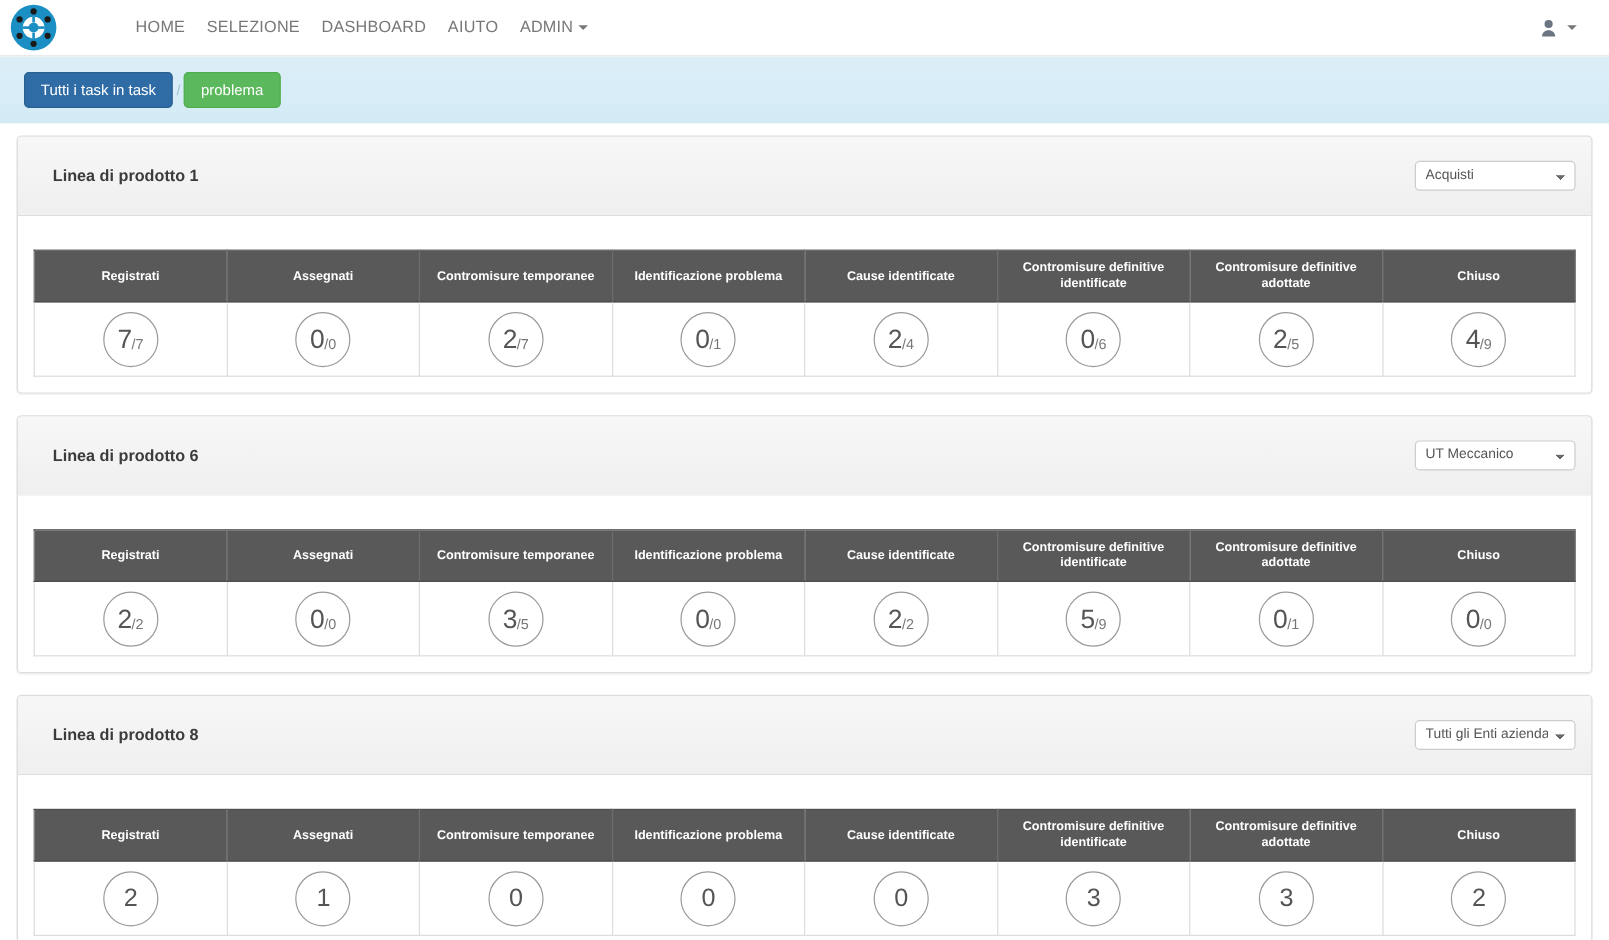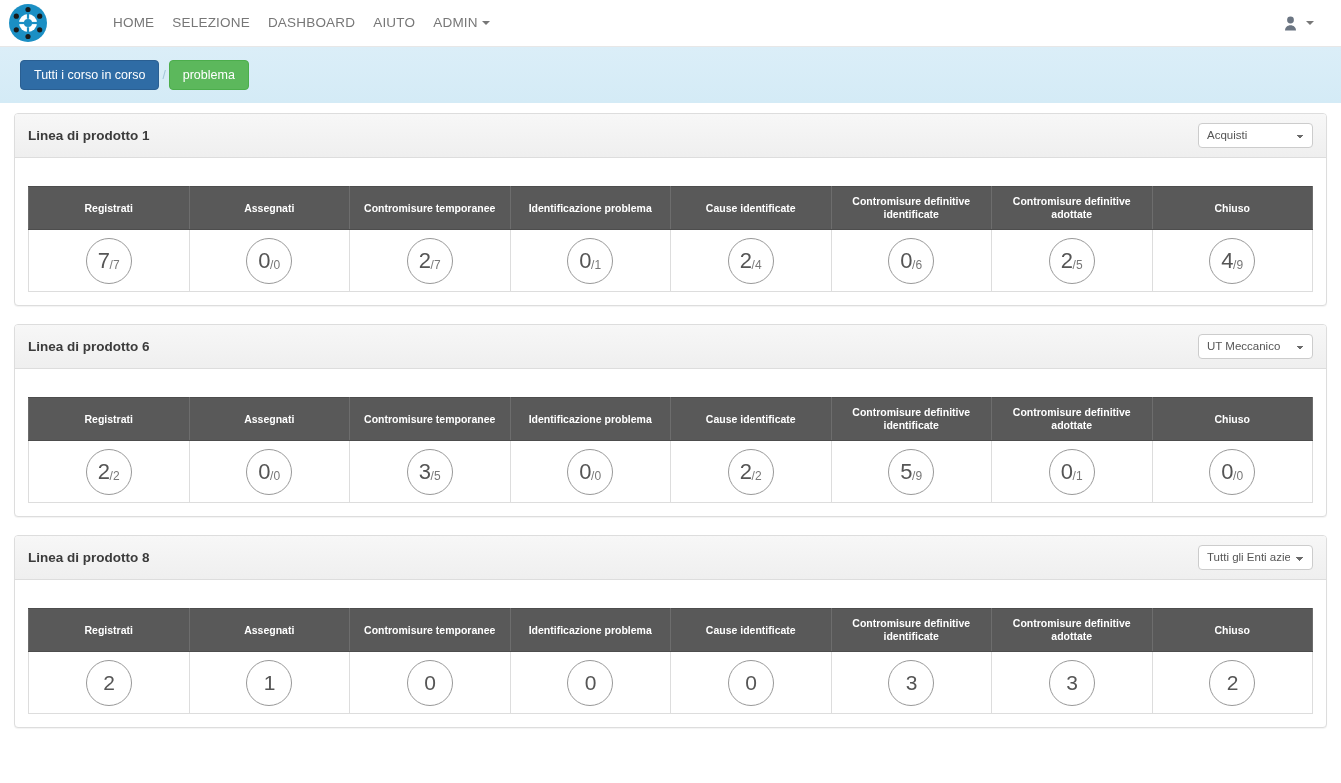--- a/index.html
+++ b/index.html
@@ -125,36 +125,36 @@
     border-radius: 3px 3px 0 0;
     padding: 9px 13px;
     display: flex;
     align-items: center;
     min-height: 38px;
   }
   .panel-title {
     font-size: 13.5px;
     font-weight: bold;
     color: #3b3b3b;
-    margin: 0;
+    margin: 16px;
   }
   .panel-select-wrap { margin-left: auto; }
   select.form-select {
     -webkit-appearance: none;
     -moz-appearance: none;
     appearance: none;
     background-color: #fff;
     border: 1px solid #ccc;
     border-radius: 4px;
     font-family: "Liberation Sans", sans-serif;
     font-size: 11.5px;
     color: #555;
     padding: 4px 22px 4px 8px;
     height: 25px;
-    width: 115px;
+    width: 134px;
     line-height: 15px;
     background-image:
       linear-gradient(45deg, transparent 50%, #6a6a6a 50%),
       linear-gradient(135deg, #6a6a6a 50%, transparent 50%);
     background-position:
       calc(100% - 12px) 11px,
       calc(100% - 8px) 11px;
     background-size: 4px 4px, 4px 4px;
     background-repeat: no-repeat;
     cursor: pointer;
@@ -259,21 +259,21 @@
       <svg class="user-icon" width="13" height="15" viewBox="0 0 13 15">
         <circle cx="6.5" cy="4" r="3.4" fill="#6b7582"></circle>
         <path d="M1 14.5c0-3.2 2.4-5.3 5.5-5.3s5.5 2.1 5.5 5.3z" fill="#6b7582"></path>
       </svg>
       <span class="caret"></span>
     </a>
   </div>
 </div>
 
 <div class="toolbar">
-  <a href="#" class="btn btn-primary">Tutti i corso in corso</a>
+  <a href="#" class="btn btn-primary">Tutti i task in task</a>
   <span class="btn-sep">/</span>
   <a href="#" class="btn btn-success">problema</a>
 </div>
 
 <div class="content">
 
   <div class="panel">
     <div class="panel-heading">
       <h3 class="panel-title">Linea di prodotto 1</h3>
       <div class="panel-select-wrap">

